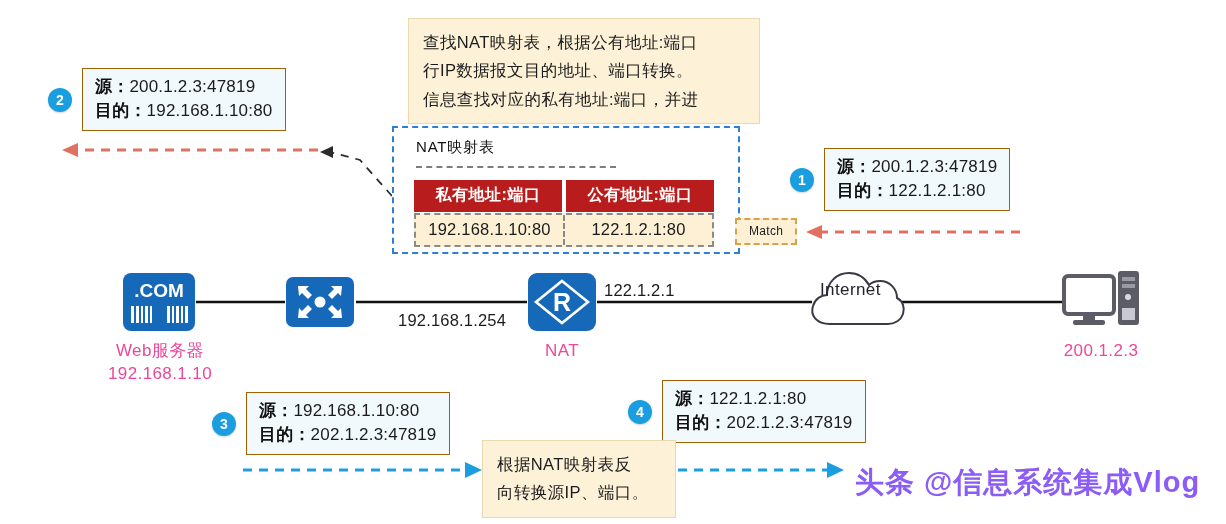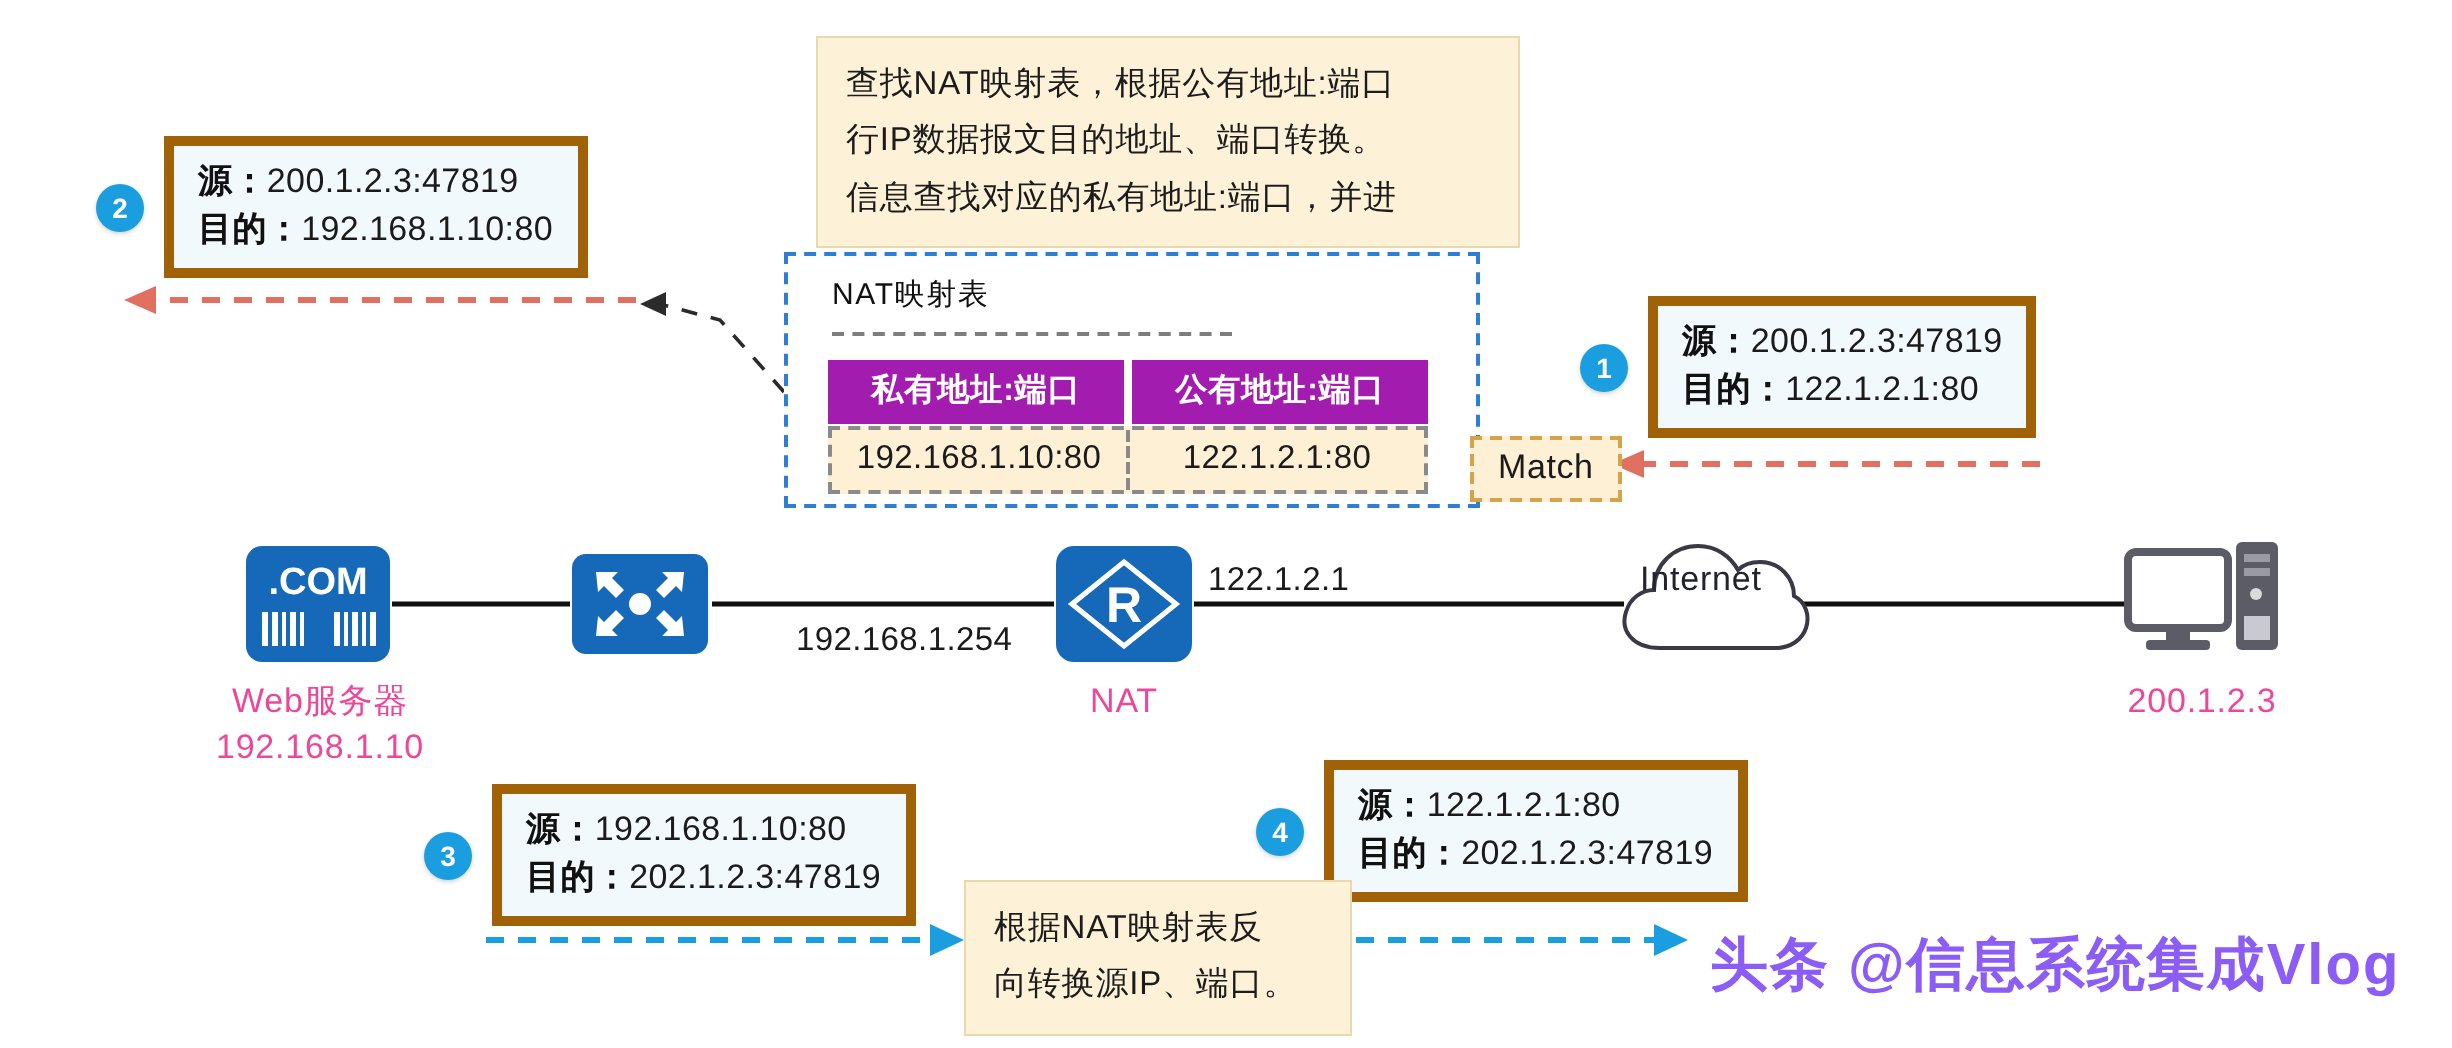--- a/index.html
+++ b/index.html
@@ -14,21 +14,21 @@
     position: relative;
     width: 1226px;
     height: 524px;
     background: #ffffff;
     overflow: hidden;
   }
   .abs { position: absolute; }
 
   
   .pkt-box {
-    border: 5px solid #a16207;
+    border: 1px solid #a16207;
     background: #f2f9fd;
     padding: 6px 12px 7px 12px;
     font-size: 17px;
     color: #1b1b1b;
     line-height: 1.42;
     white-space: nowrap;
     letter-spacing: 0.2px;
   }
   .pkt-line { display: block; }
   .pkt-label { font-weight: 600; color: #111; }
@@ -76,21 +76,21 @@
     border-top: 2px dashed #7d7d7d;
   }
   .nat-table {
     margin: 12px 0 0 20px;
     display: flex;
     flex-direction: column;
     width: 300px;
   }
   .nat-head-row { display: flex; gap: 4px; }
   .nat-th {
-    background: #a21caf;
+    background: #b91c1c;
     color: #ffffff;
     font-weight: 700;
     font-size: 16px;
     letter-spacing: .5px;
     text-align: center;
     padding: 5px 0 6px 0;
     flex: 1 1 0;
   }
   .nat-body-row {
     display: flex;
@@ -106,21 +106,21 @@
     padding: 5px 0 6px 0;
     letter-spacing: .2px;
   }
   .nat-td.divider { border-left: 2px dashed #8a8a8a; }
 
   
   .match-chip {
     border: 2px dashed #d8a24a;
     background: #fdf0d5;
     color: #1b1b1b;
-    font-size: 17px;
+    font-size: 12px;
     padding: 4px 12px 5px 12px;
     letter-spacing: .3px;
     text-align: right;
   }
 
   
   .dev-label {
     font-size: 17px;
     color: #ec4899;
     text-align: center;

